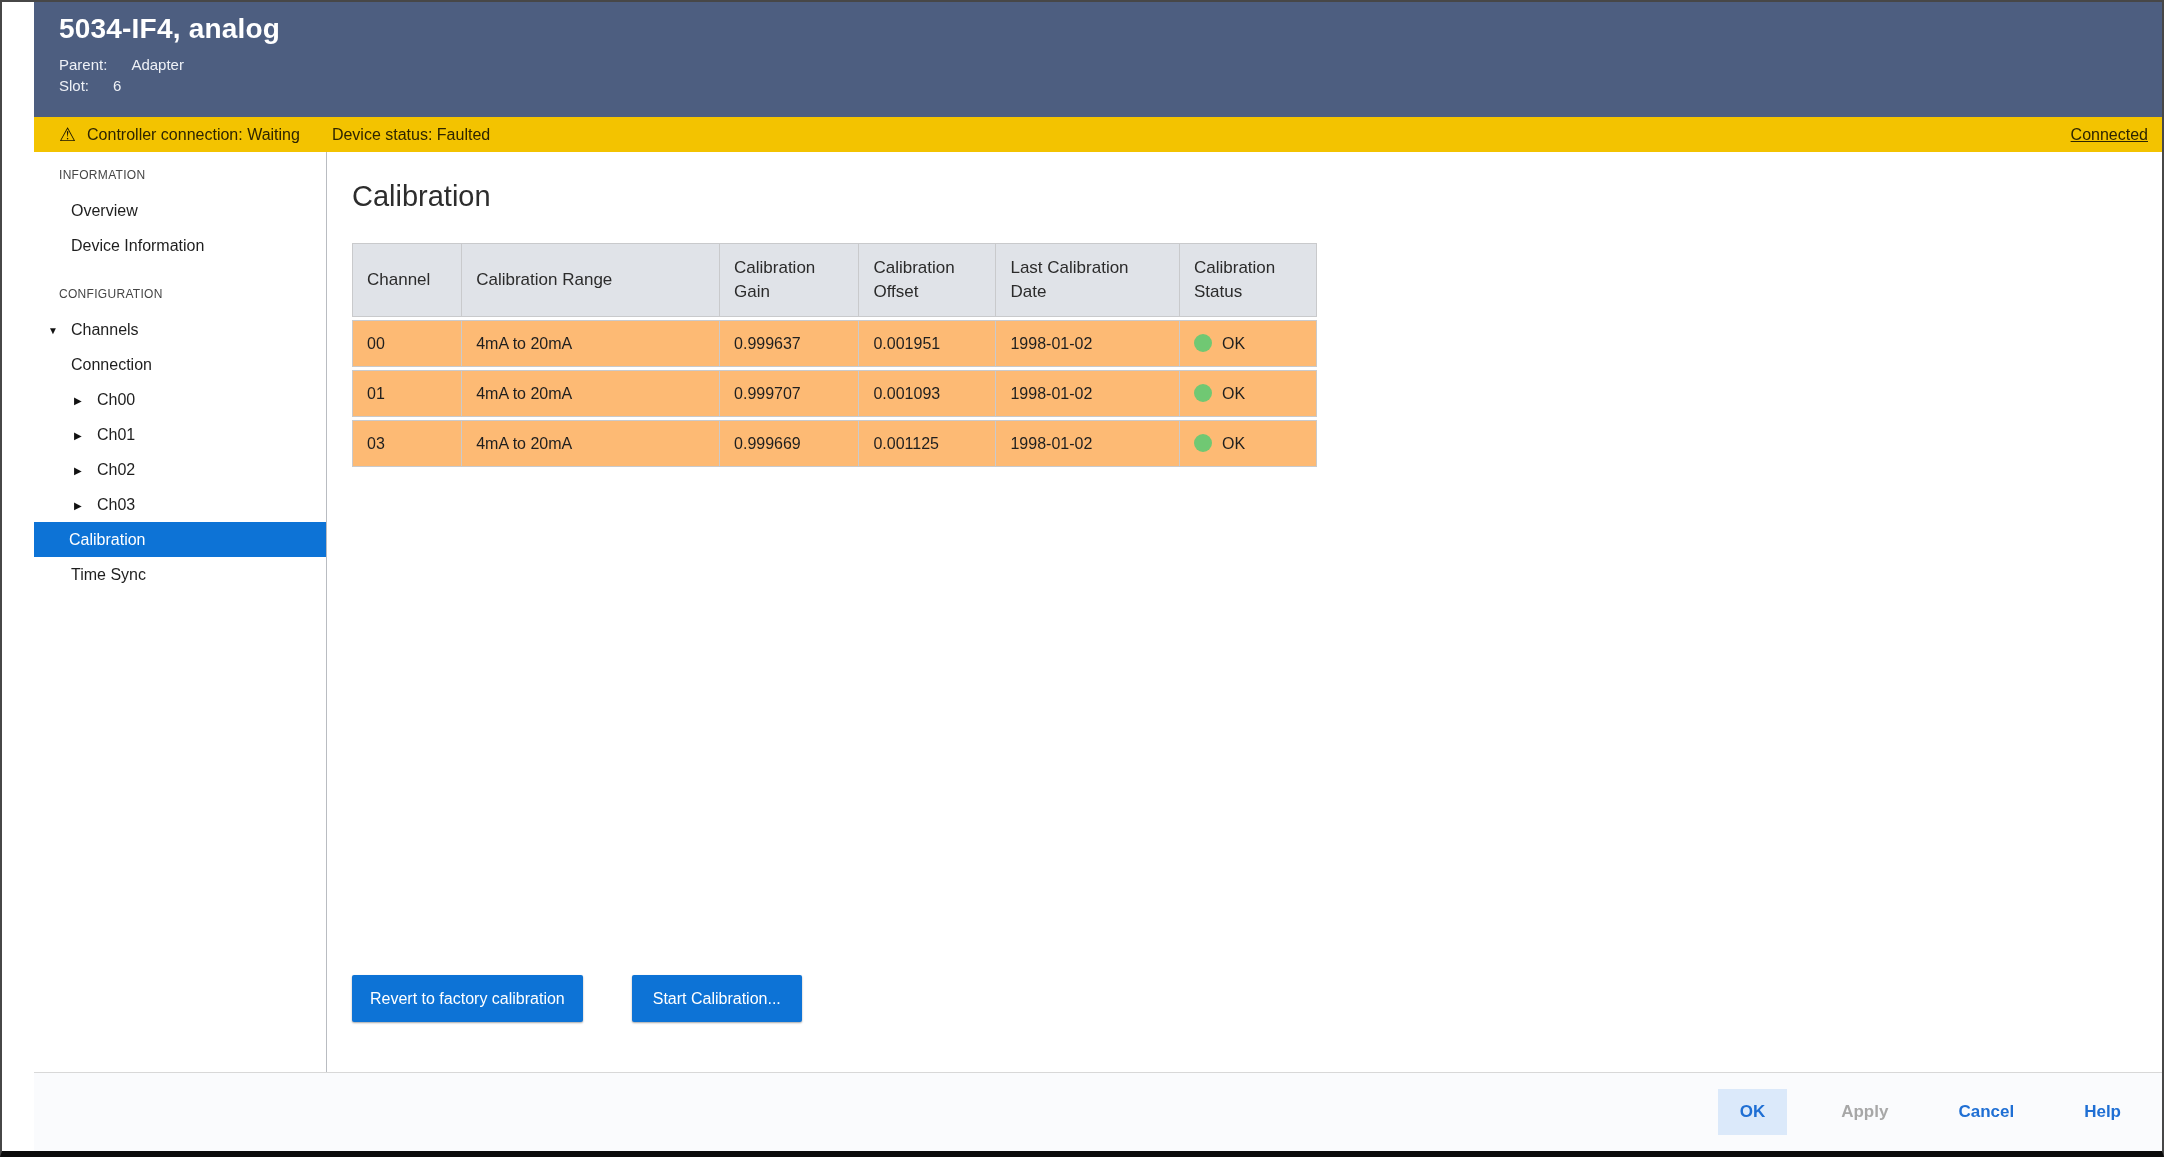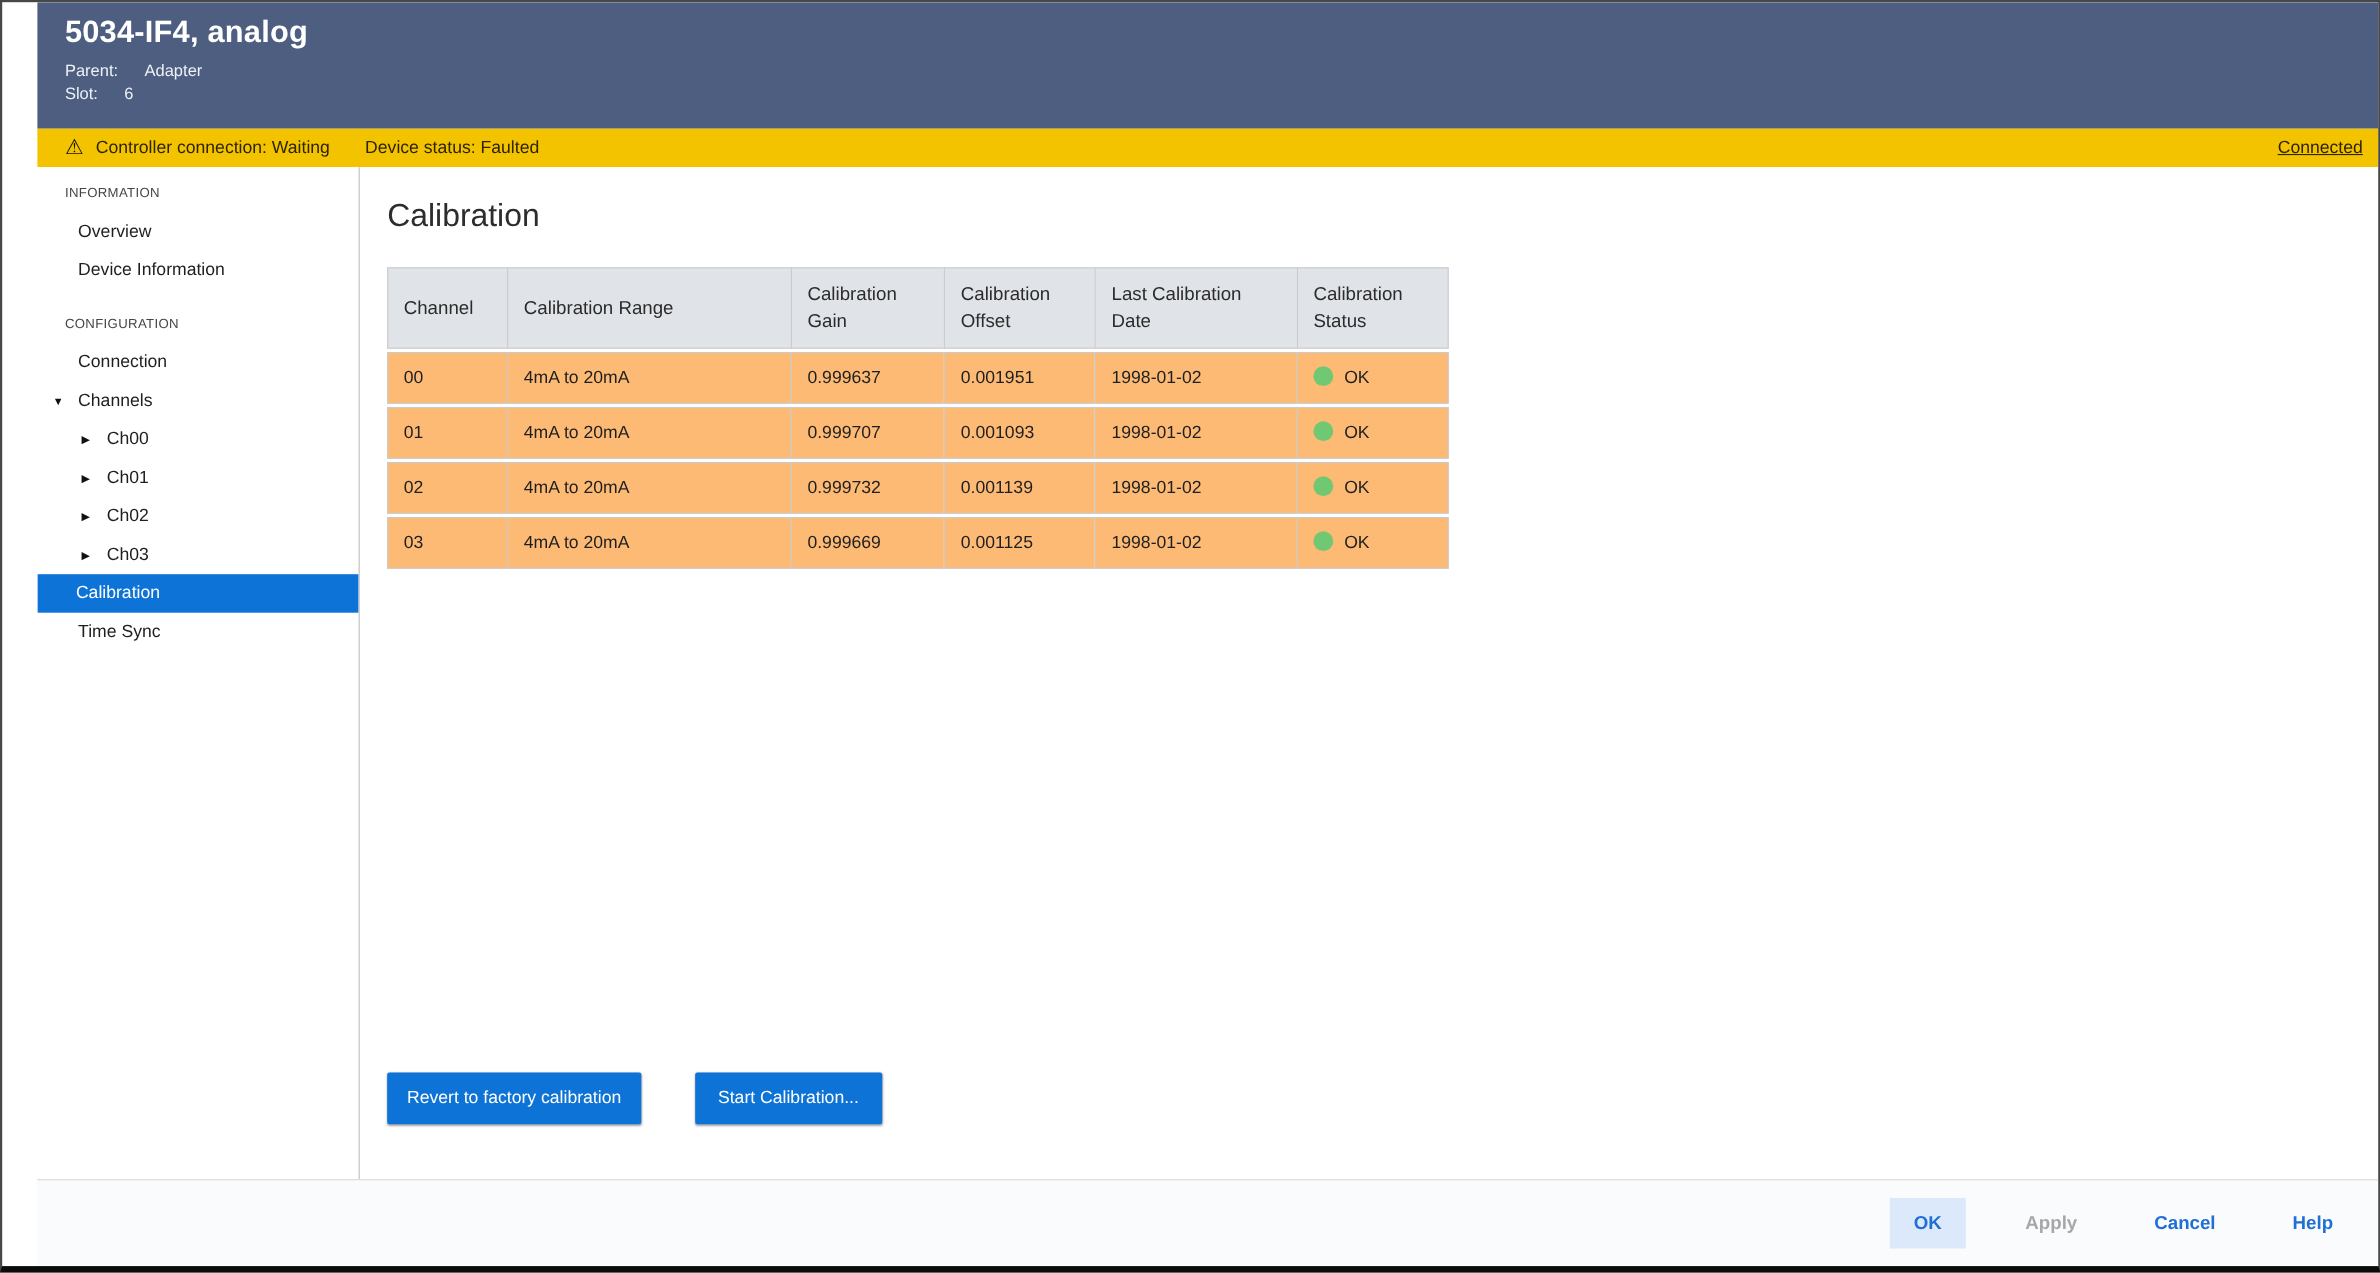--- a/index.html
+++ b/index.html
@@ -138,24 +138,24 @@
     <span class="right">Connected</span>
   </div>
 
   <div class="bodyrow">
 
     <div class="sidebar">
       <div class="nav-section">INFORMATION</div>
       <div class="nav-item">Overview</div>
       <div class="nav-item">Device Information</div>
       <div class="nav-section spaced">CONFIGURATION</div>
-      <div class="nav-item">Connection</div>
       <div class="nav-item expandable">
         <span class="tri">▼</span><span>Channels</span>
       </div>
+      <div class="nav-item">Connection</div>
       <div class="nav-item subitem">
         <span class="tri">▶</span><span>Ch00</span>
       </div>
       <div class="nav-item subitem">
         <span class="tri">▶</span><span>Ch01</span>
       </div>
       <div class="nav-item subitem">
         <span class="tri">▶</span><span>Ch02</span>
       </div>
       <div class="nav-item subitem">
@@ -198,28 +198,20 @@
             </tr>
             <tr>
               <td>01</td>
               <td>4mA to 20mA</td>
               <td>0.999707</td>
               <td>0.001093</td>
               <td>1998-01-02</td>
               <td><span class="status-dot" style="background: rgb(112, 200, 115);"></span><span>OK</span></td>
             </tr>
             <tr>
-              <td>02</td>
-              <td>4mA to 20mA</td>
-              <td>0.999732</td>
-              <td>0.001139</td>
-              <td>1998-01-02</td>
-              <td><span class="status-dot" style="background: rgb(112, 200, 115);"></span><span>OK</span></td>
-            </tr>
-            <tr>
               <td>03</td>
               <td>4mA to 20mA</td>
               <td>0.999669</td>
               <td>0.001125</td>
               <td>1998-01-02</td>
               <td><span class="status-dot" style="background: rgb(112, 200, 115);"></span><span>OK</span></td>
             </tr>
           </tbody>
       </table>
 

